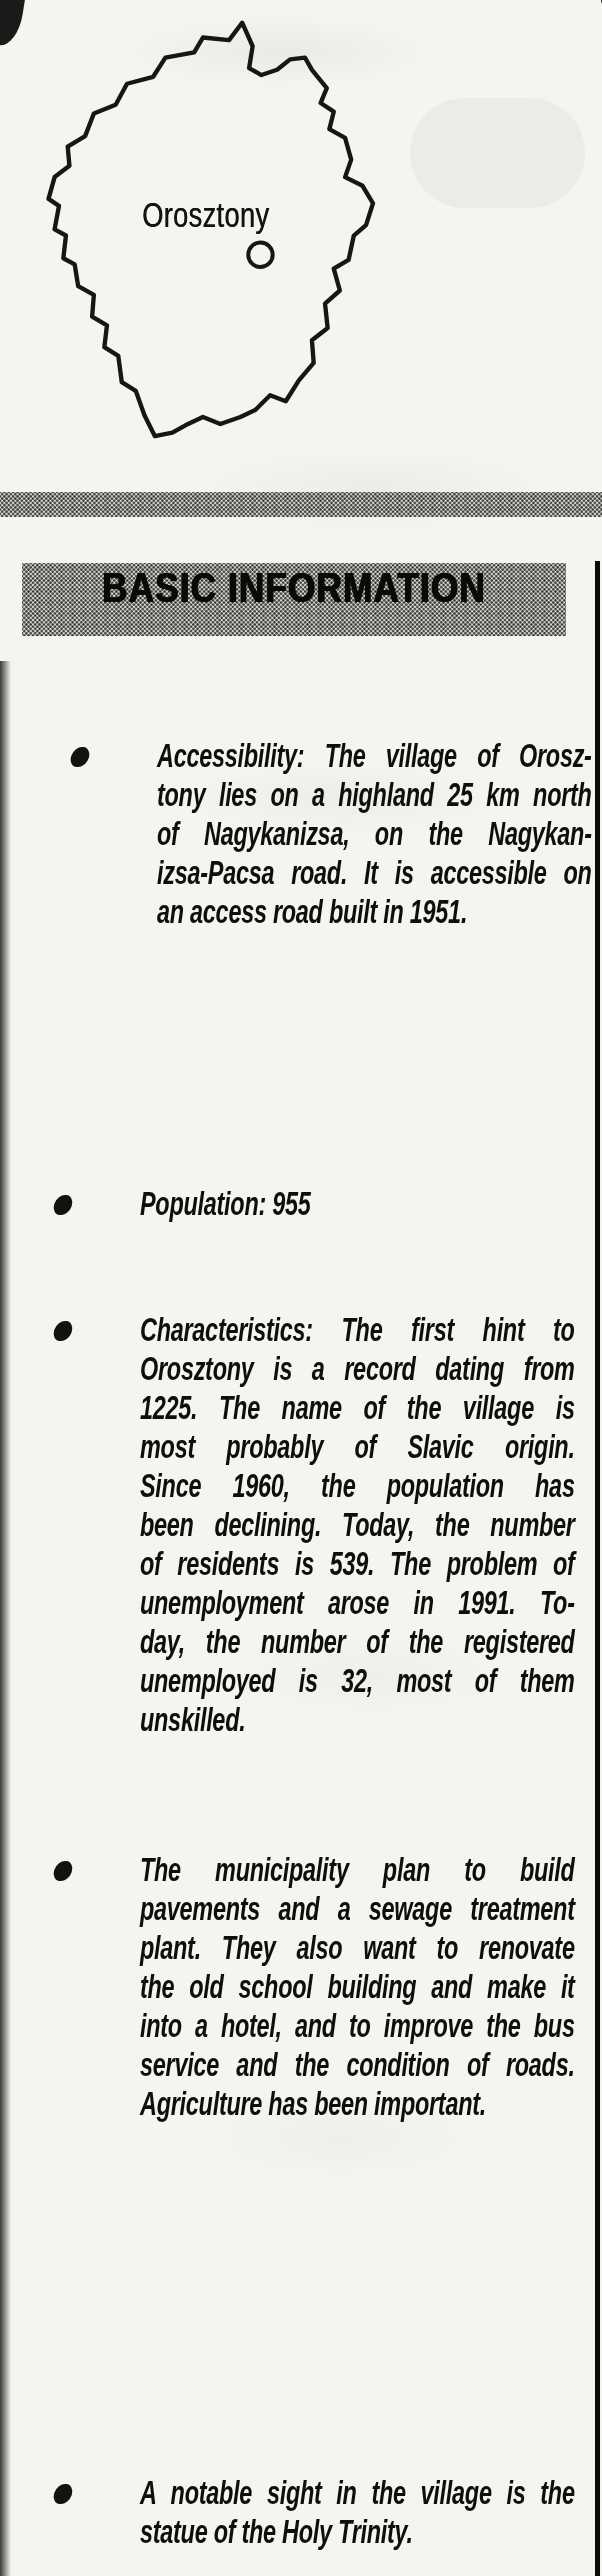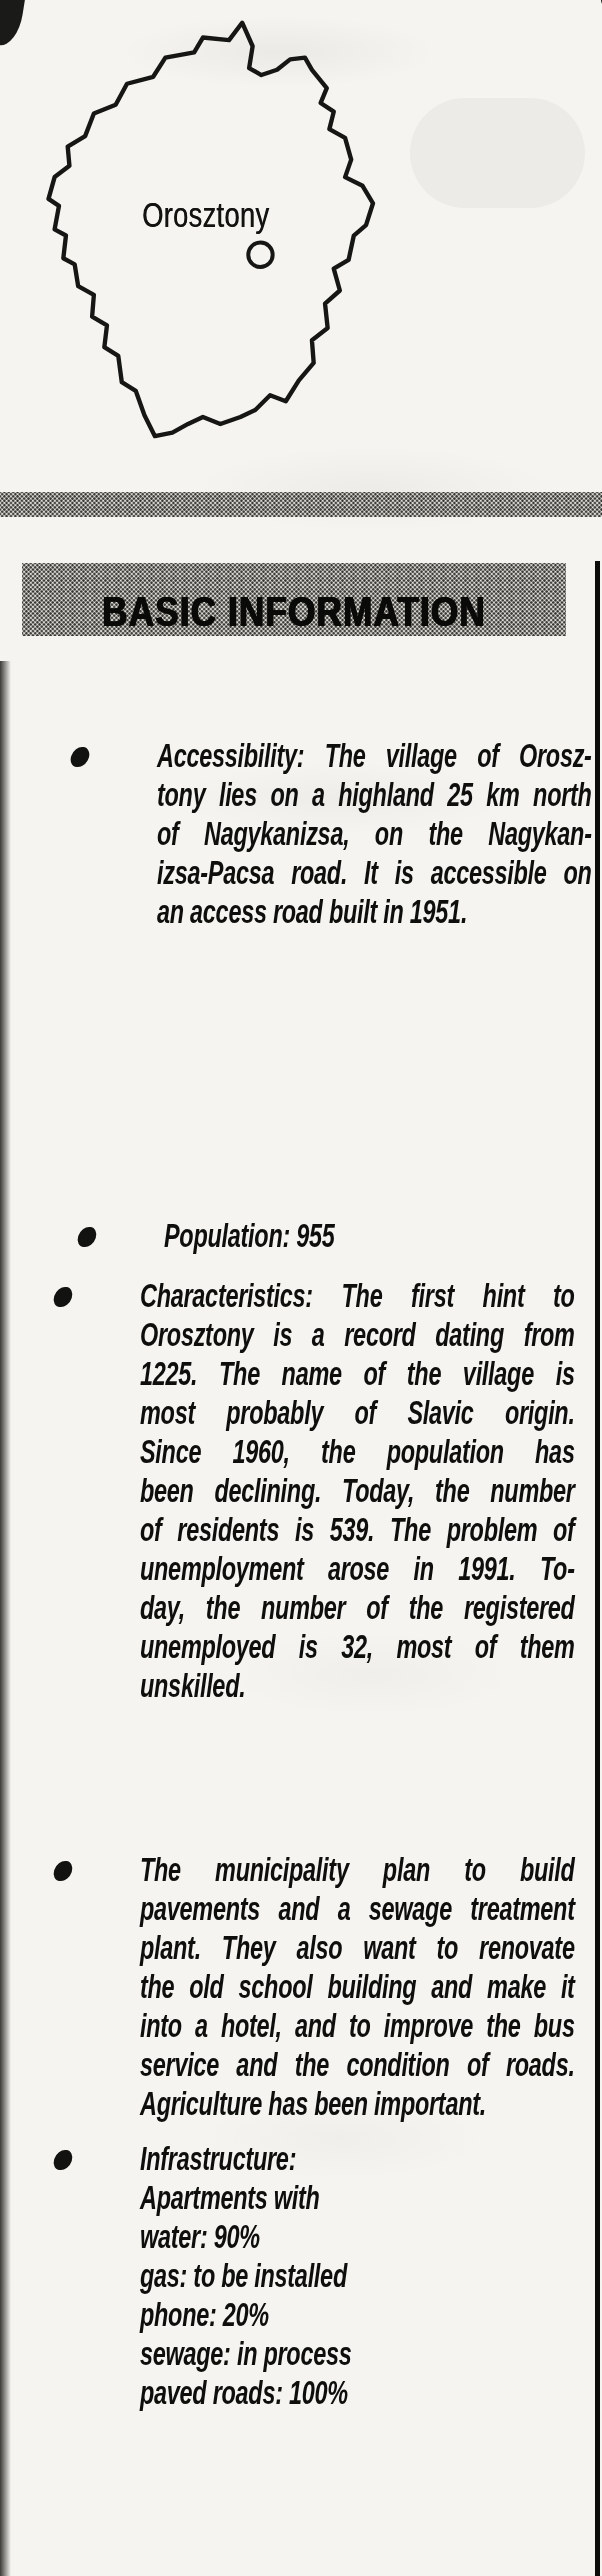--- a/index.html
+++ b/index.html
@@ -44,21 +44,21 @@
     background-color:#dedcd6;
     background-image:
       radial-gradient(circle, rgba(25,25,22,0.85) 0.9px, transparent 1.5px),
       radial-gradient(circle, rgba(25,25,22,0.85) 0.9px, transparent 1.5px);
     background-size:4.4px 4.4px;
     background-position:0 0, 2.2px 2.2px;
   }
   .divider-bar { position:absolute; left:0; top:492px; width:602px; height:25px; }
   .header-box {
     position:absolute; left:22px; top:563px; width:544px; height:73px;
-    display:flex; align-items:flex-end; justify-content:center;
+    display:flex; align-items:flex-start; justify-content:center;
   }
   .header-title {
     font-size:43px; font-weight:700; letter-spacing:1.3px; color:#0a0a09;
     transform:scaleX(0.82); transform-origin:center;
     text-shadow:0.8px 0 0 currentColor, -0.8px 0 0 currentColor;
     white-space:nowrap;
   }
 
   
   .bullet { position:absolute; left:140px; width:435px; }
@@ -68,22 +68,22 @@
   }
   .tline {
     height:39px; line-height:39px; font-size:33px; font-weight:700; font-style:italic;
     letter-spacing:-0.4px; color:#0e0e0c; width:611px;
     transform:scaleX(0.7114); transform-origin:left top;
     text-align:left; overflow:visible;
   }
   .tline.just { text-align:justify; text-align-last:justify; }
   .bullet-0 { top:736px;margin-left:17px; }
   .bullet-1 { top:997px; }
-  .bullet-2 { top:1216px;margin-left:24px; }
-  .bullet-3 { top:1276px; }
+  .bullet-2 { top:1184px; }
+  .bullet-3 { top:1310px; }
   .bullet-4 { top:1850px; }
   .bullet-5 { top:2139px; }
   .bullet-6 { top:2473px; }
 </style>
 </head>
 <body>
 
 <div class="page">
 
   <div class="corner-tl"></div>
@@ -143,24 +143,19 @@
     <div class="bullet bullet-4">
     <span class="dot"></span>
   <div class="tline just">The municipality plan to build</div>
       <div class="tline just">pavements and a sewage treatment</div>
       <div class="tline just">plant. They also want to renovate</div>
       <div class="tline just">the old school building and make it</div>
       <div class="tline just">into a hotel, and to improve the bus</div>
       <div class="tline just">service and the condition of roads.</div>
       <div class="tline">Agriculture has been important.</div>
     </div>
-    <div class="bullet bullet-5">
+    <div class="bullet bullet-6">
     <span class="dot"></span>
-  <div class="tline">Infrastructure:</div>
-      <div class="tline">Apartments with</div>
-      <div class="tline">water: 90%</div>
-      <div class="tline">gas: to be installed</div>
-      <div class="tline">phone: 20%</div>
-      <div class="tline">sewage: in process</div>
-      <div class="tline">paved roads: 100%</div>
+  <div class="tline just">A notable sight in the village is the</div>
+      <div class="tline">statue of the Holy Trinity.</div>
     </div>
   </div>
 
 
 </body></html>

